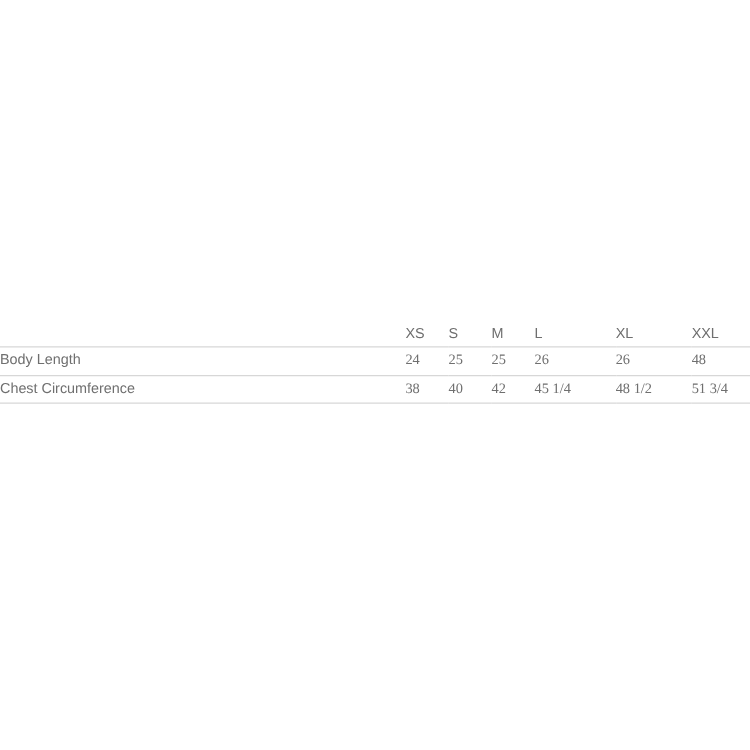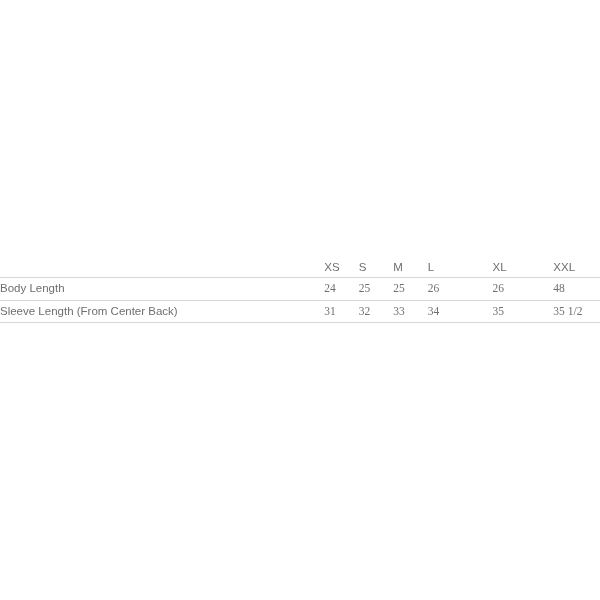--- a/index.html
+++ b/index.html
@@ -106,24 +106,24 @@
         <tr>
           <td class="label-cell">Body Length</td>
           <td class="num-cell">24</td>
           <td class="num-cell">25</td>
           <td class="num-cell">25</td>
           <td class="num-cell">26</td>
           <td class="num-cell">26</td>
           <td class="num-cell">48</td>
         </tr>
         <tr>
-          <td class="label-cell">Sleeve Length (From Center Back)</td>
-          <td class="num-cell">31</td>
-          <td class="num-cell">32</td>
-          <td class="num-cell">33</td>
-          <td class="num-cell">34</td>
-          <td class="num-cell">35</td>
-          <td class="num-cell">35 1/2</td>
+          <td class="label-cell">Chest Circumference</td>
+          <td class="num-cell">38</td>
+          <td class="num-cell">40</td>
+          <td class="num-cell">42</td>
+          <td class="num-cell">45 1/4</td>
+          <td class="num-cell">48 1/2</td>
+          <td class="num-cell">51 3/4</td>
         </tr>
       </tbody>
     </table>
   </div>
 </div>
 
 </body></html>

